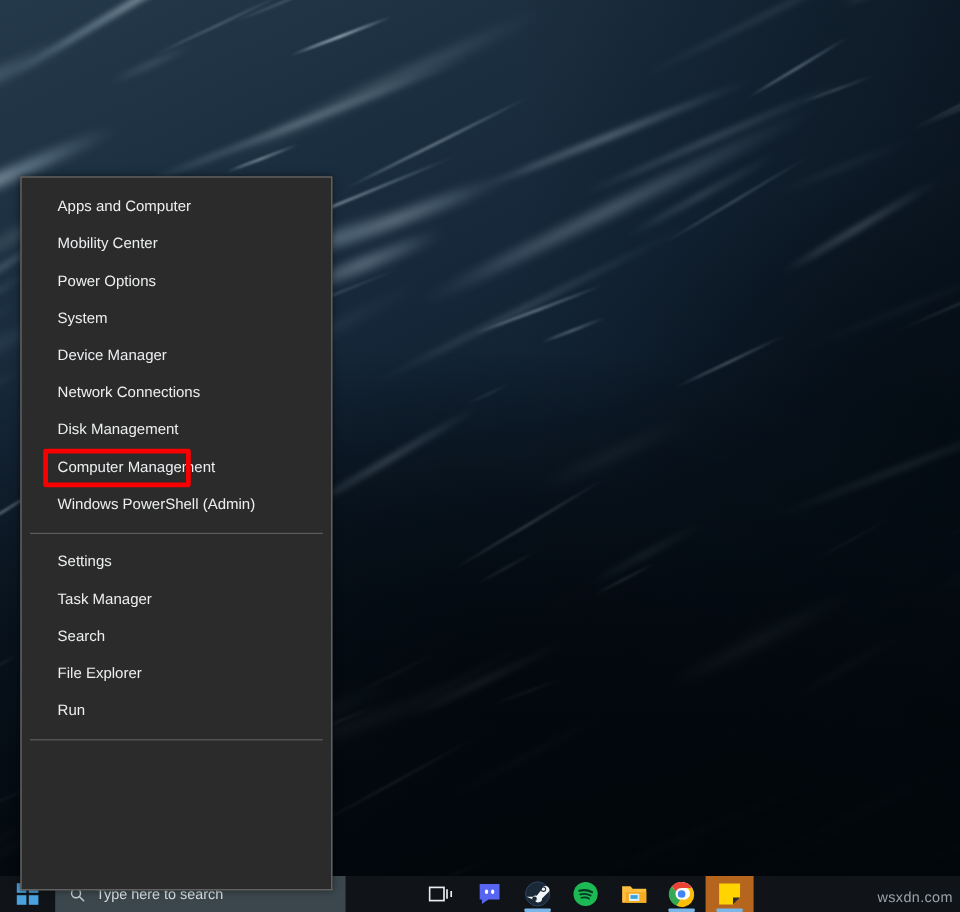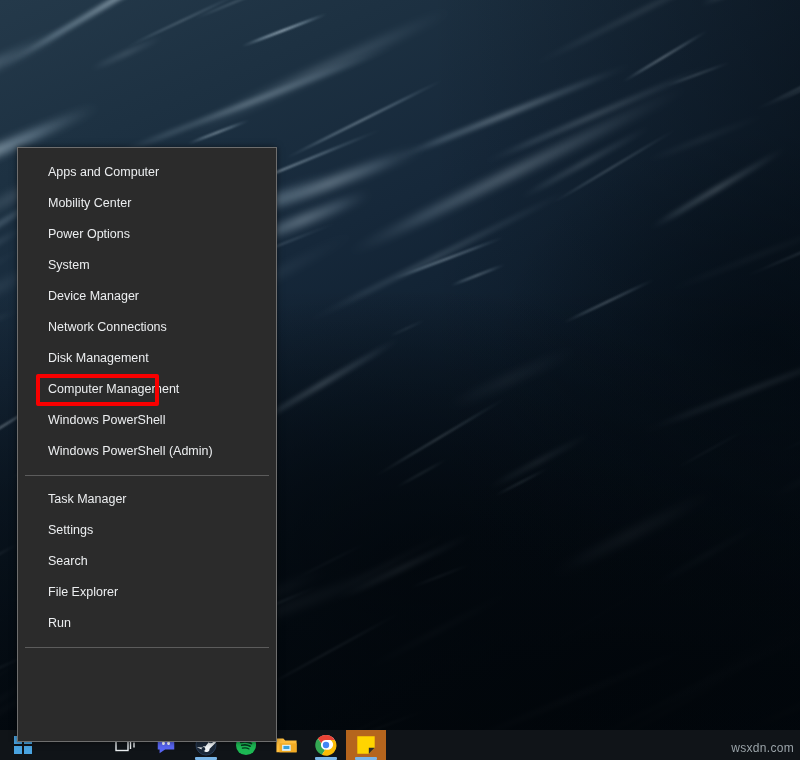--- a/index.html
+++ b/index.html
@@ -227,20 +227,27 @@
 
     <div id="start-button">
       <span class="win-logo">
         <i></i>
           <i></i>
           <i></i>
           <i></i>
       </span>
     </div>
 
+    <div id="search-box">
+      <svg class="sicon" viewBox="0 0 16 16">
+        <circle cx="6.6" cy="6.6" r="4.6" fill="none" stroke="#dfe4e7" stroke-width="1.5"></circle>
+        <line x1="10" y1="10" x2="14.4" y2="14.4" stroke="#dfe4e7" stroke-width="1.5" stroke-linecap="round"></line>
+      </svg>
+      <span id="search-placeholder">Type here to search</span>
+    </div>
 
     <div class="tb-icons">
 
       <div class="tb-item">
         <svg width="22" height="18" viewBox="0 0 22 18">
           <rect x="1" y="3.5" width="12" height="11" fill="none" stroke="#e9edef" stroke-width="1.4"></rect>
           <line x1="15.5" y1="5" x2="15.5" y2="13" stroke="#e9edef" stroke-width="1.4"></line>
           <line x1="19" y1="6.5" x2="19" y2="11.5" stroke="#e9edef" stroke-width="1.4"></line>
         </svg>
       </div>
@@ -325,35 +332,32 @@
     <div class="menu-item">
       <span class="mi-label">Network Connections</span>
     </div>
     <div class="menu-item">
       <span class="mi-label">Disk Management</span>
     </div>
     <div class="menu-item">
       <span class="mi-label">Computer Management</span>
     </div>
     <div class="menu-item">
-      <span class="mi-label">Windows PowerShell</span>
-    </div>
-    <div class="menu-item">
       <span class="mi-label">Windows PowerShell (Admin)</span>
     </div>
 
     <div class="menu-sep"></div>
 
     <div class="menu-item">
+      <span class="mi-label">Settings</span>
+    </div>
+    <div class="menu-item">
       <span class="mi-label">Task Manager</span>
     </div>
     <div class="menu-item">
-      <span class="mi-label">Settings</span>
-    </div>
-    <div class="menu-item">
       <span class="mi-label">Search</span>
     </div>
     <div class="menu-item">
       <span class="mi-label">File Explorer</span>
     </div>
     <div class="menu-item">
       <span class="mi-label">Run</span>
     </div>
 
     <div class="menu-sep"></div>

